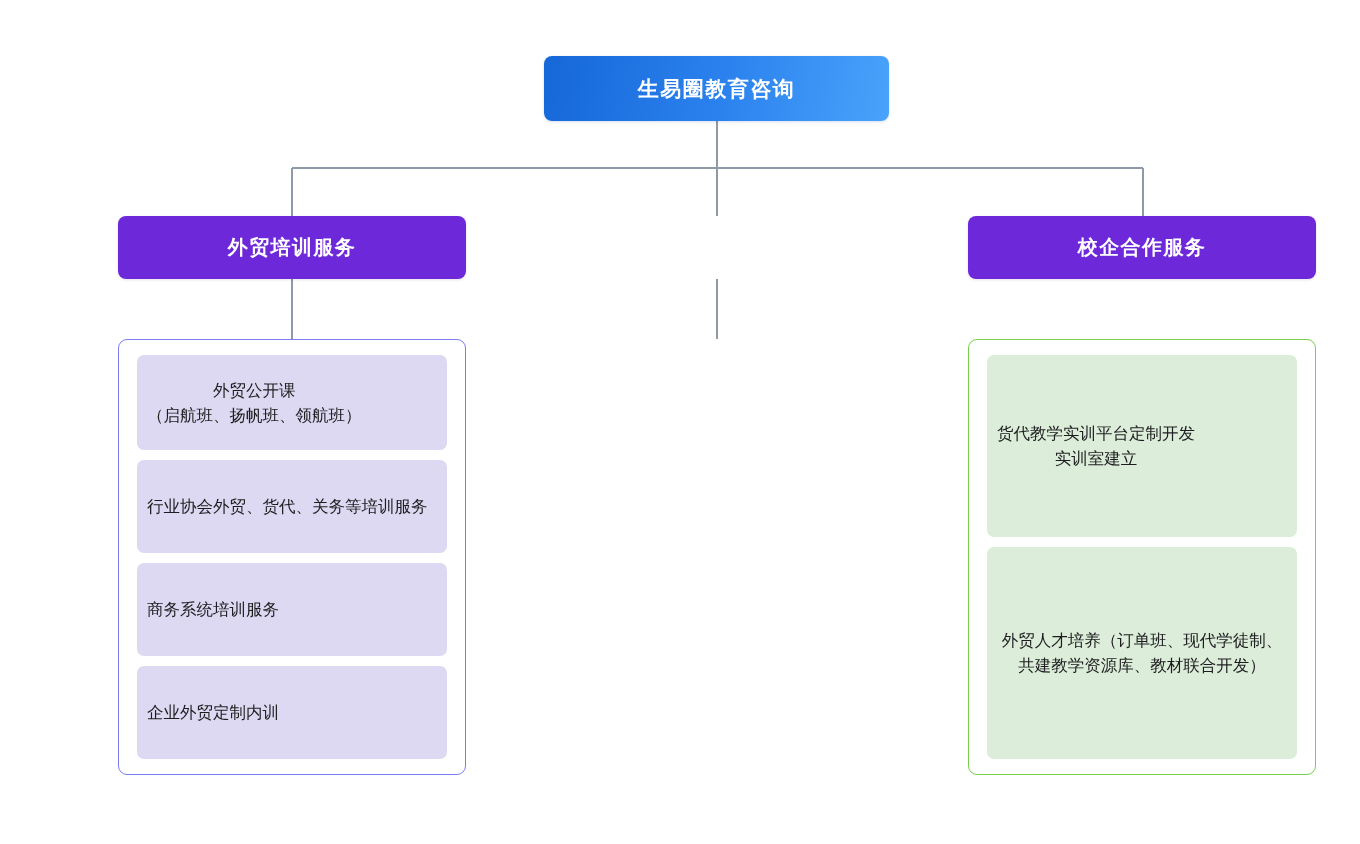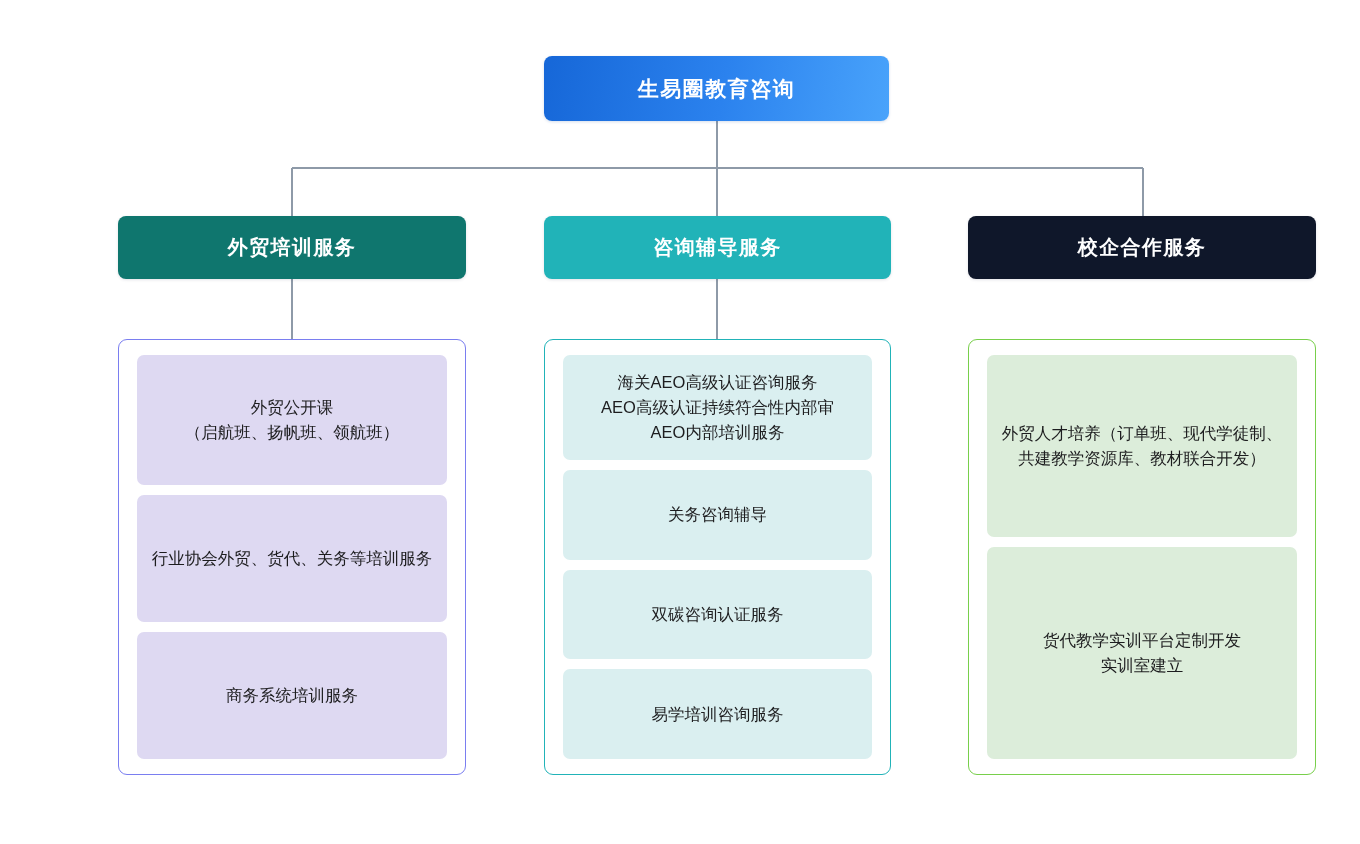--- a/index.html
+++ b/index.html
@@ -74,23 +74,23 @@
     align-items: center;
     justify-content: center;
     box-shadow: 0 1px 3px rgba(60,60,90,0.14);
   }
   .col-header .col-header-label {
     color: #ffffff;
     font-size: 20px;
     font-weight: bold;
     letter-spacing: 1.4px;
   }
-  .col-0 .col-header { background: #0f766e; }
+  .col-0 .col-header { background: #6d28d9; }
   .col-1 .col-header { background: #21b3b8; }
-  .col-2 .col-header { background: #0f172a; }
+  .col-2 .col-header { background: #6d28d9; }
 
   .col-body {
     position: absolute;
     top: 123px;
     left: 0;
     right: 0;
     height: 436px;
     border-radius: 9px;
     border: 1.6px solid #7a7ef0;
     background: #ffffff;
@@ -103,21 +103,21 @@
   .col-1 .col-body { border-color: #21b3b8; }
   .col-2 .col-body { border-color: #78cf4b; }
 
   .item-card {
     background: #ded9f2;
     border-radius: 7px;
     flex: 1 1 0;
     margin: 5px 0;
     display: flex;
     align-items: center;
-    justify-content: center;
+    justify-content: flex-start;
     text-align: center;
     padding: 6px 10px;
     box-sizing: border-box;
   }
   .col-1 .item-card { background: #daeff0; }
   .col-2 .item-card { background: #dcedda; }
 
   .item-card .item-text {
     font-size: 16.5px;
     line-height: 1.52;
@@ -158,53 +158,35 @@
       <div class="item-card">
         <span class="item-text">外贸公开课
 （启航班、扬帆班、领航班）</span>
       </div>
       <div class="item-card">
         <span class="item-text">行业协会外贸、货代、关务等培训服务</span>
       </div>
       <div class="item-card">
         <span class="item-text">商务系统培训服务</span>
       </div>
+      <div class="item-card">
+        <span class="item-text">企业外贸定制内训</span>
+      </div>
     </div>
   </div>
 
-  <div class="column col-1">
-    <div class="col-header">
-      <span class="col-header-label">咨询辅导服务</span>
-    </div>
-    <div class="col-body">
-      <div class="item-card">
-        <span class="item-text">海关AEO高级认证咨询服务
-AEO高级认证持续符合性内部审
-AEO内部培训服务</span>
-      </div>
-      <div class="item-card">
-        <span class="item-text">关务咨询辅导</span>
-      </div>
-      <div class="item-card">
-        <span class="item-text">双碳咨询认证服务</span>
-      </div>
-      <div class="item-card">
-        <span class="item-text">易学培训咨询服务</span>
-      </div>
-    </div>
-  </div>
 
   <div class="column col-2">
     <div class="col-header">
       <span class="col-header-label">校企合作服务</span>
     </div>
     <div class="col-body">
       <div class="item-card">
-        <span class="item-text">外贸人才培养（订单班、现代学徒制、共建教学资源库、教材联合开发）</span>
+        <span class="item-text">货代教学实训平台定制开发
+实训室建立</span>
       </div>
       <div class="item-card">
-        <span class="item-text">货代教学实训平台定制开发
-实训室建立</span>
+        <span class="item-text">外贸人才培养（订单班、现代学徒制、共建教学资源库、教材联合开发）</span>
       </div>
     </div>
   </div>
 
 </div>
 
 </body></html>

